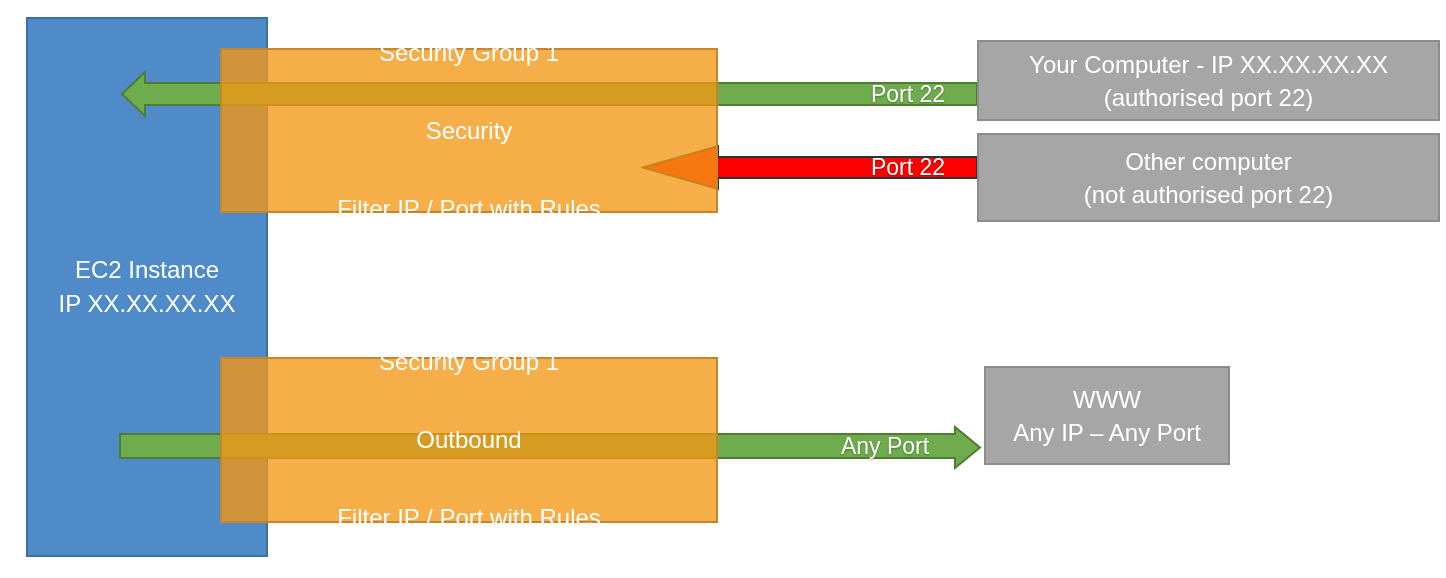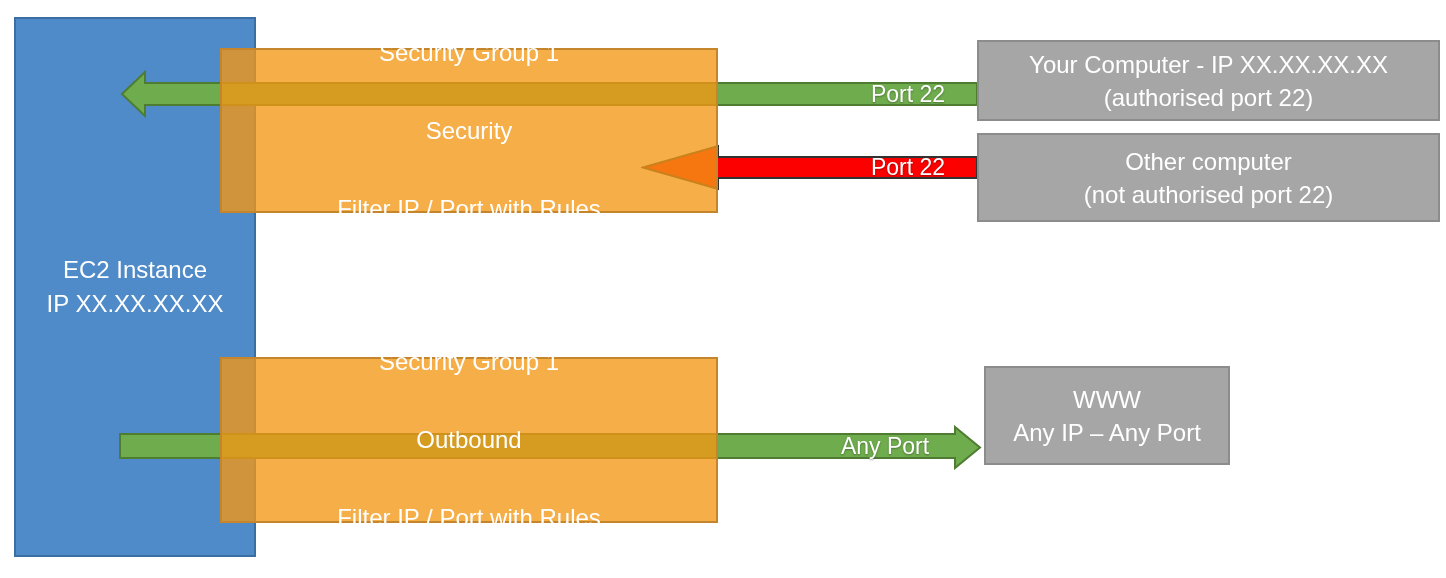--- a/index.html
+++ b/index.html
@@ -18,21 +18,21 @@
     flex-direction: column;
     align-items: center;
     justify-content: center;
     text-align: center;
     color: #ffffff;
   }
   .box .line { white-space: nowrap; }
 
   
   .ec2 {
-    left: 14px; top: 17px; width: 242px; height: 540px;
+    left: 26px; top: 17px; width: 242px; height: 540px;
     background: #4e8bc8;
     border: 2px solid #3b6fa4;
     z-index: 1;
     font-size: 24px; line-height: 34px;
   }
 
   
   .sg {
     width: 498px; left: 220px;
     background: rgba(244, 151, 20, 0.78);

